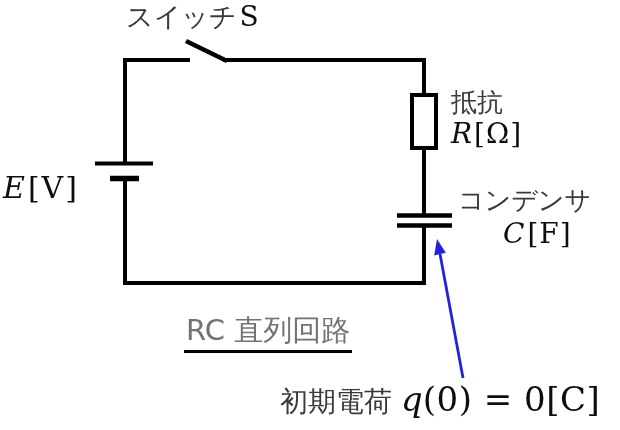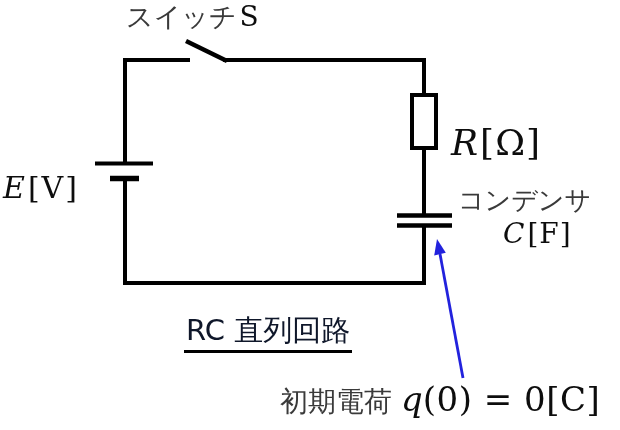--- a/index.html
+++ b/index.html
@@ -13,29 +13,29 @@
   .var { font-family:"DejaVu Serif", serif; font-style:italic; color:#0d0d0d; }
   .rm  { font-family:"DejaVu Serif", serif; font-style:normal; color:#0d0d0d; }
 
   .switch-label   { left:126px; top:1px;  font-size:27px; }
   .switch-label .rm { font-size:28px; margin-left:3px; }
 
   .battery-label  { left:3px;  top:151px; font-size:30px;margin-top:20px; }
   .battery-label .rm { margin-left:3px; letter-spacing:2px; }
 
   .resistor-label { left:451px; top:87px; font-size:26px; line-height:31px; }
-  .resistor-label .math-line { font-size:36px;margin-top:40px; }
+  .resistor-label .math-line { font-size:28px; }
   .resistor-label .rm { margin-left:2px; letter-spacing:1px; }
 
   .capacitor-label { left:458px; top:183px; font-size:26px; line-height:34px; }
   .capacitor-label .math-line { font-size:28px;margin-left:45px; }
   .capacitor-label .rm { margin-left:3px; letter-spacing:1px; }
 
   .caption {
-    left:184px; top:314px; font-size:29px; color:#0f172a;
+    left:184px; top:314px; font-size:29px; color:#737373;
     border-bottom:3px solid #000000; padding:0 2px 3px 2px;
   }
 
   .annotation { left:280px; top:380px; font-size:28px; }
   .annotation .math { margin-left:9px; font-size:34px; }
   .annotation .rm { letter-spacing:0.5px; }
 </style>
 </head>
 <body>
 
@@ -67,20 +67,21 @@
 
   <div class="label switch-label">
     <span class="jp">スイッチ</span><span class="rm">S</span>
   </div>
 
   <div class="label battery-label">
     <span class="var">E</span><span class="rm">[V]</span>
   </div>
 
   <div class="label resistor-label">
+    <div class="jp">抵抗</div>
     <div class="math-line">
       <span class="var">R</span><span class="rm">[Ω]</span>
     </div>
   </div>
 
   <div class="label capacitor-label">
     <div class="jp">コンデンサ</div>
     <div class="math-line">
       <span class="var">C</span><span class="rm">[F]</span>
     </div>

